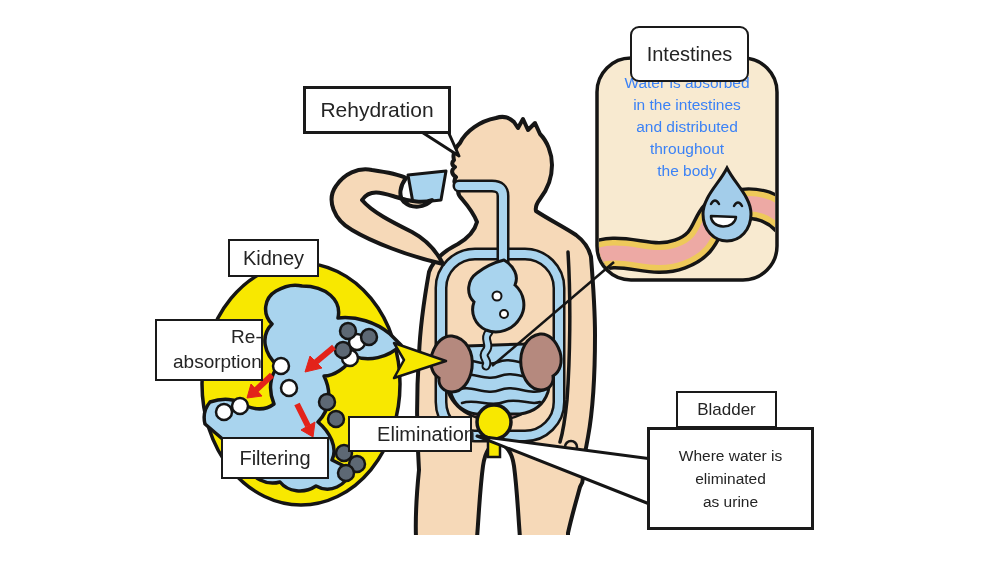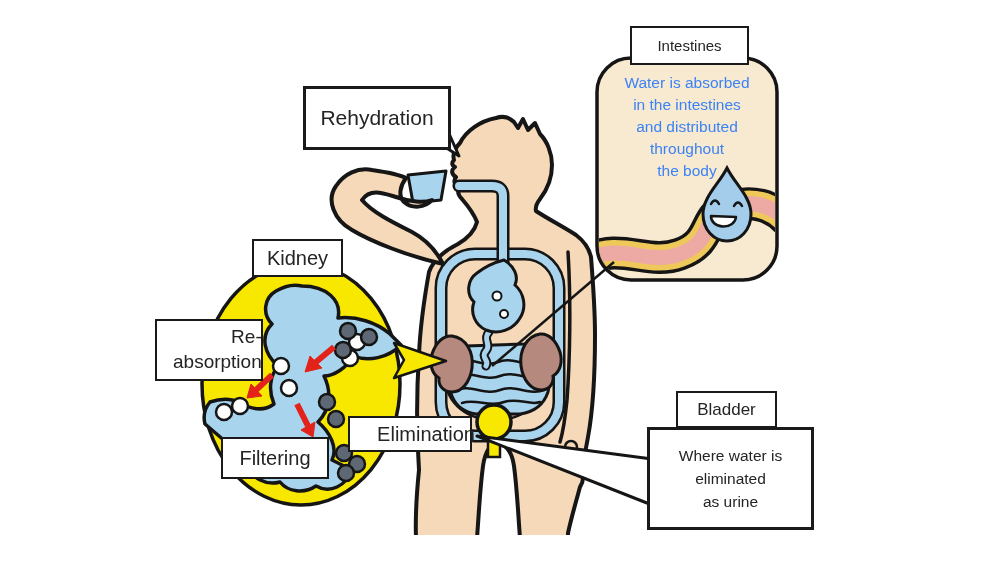--- a/index.html
+++ b/index.html
@@ -2,28 +2,28 @@
 <html><head>
 <meta charset="utf-8">
 <style>
   html,body{margin:0;padding:0;background:#fff;}
   #stage{position:relative;width:1000px;height:563px;background:#fff;overflow:hidden;
          font-family:"Liberation Sans",sans-serif;}
   #stage svg{position:absolute;left:0;top:0;}
   .label-box{position:absolute;background:#ffffff;border:2.5px solid #1a1a1a;
              display:flex;align-items:center;justify-content:center;
              color:#242424;box-sizing:border-box;z-index:5;}
-  #lbl-rehydration{left:303px;top:86px;width:148px;height:64px;font-size:21px;border-width:3px;}
-  #lbl-kidney{left:252px;top:239px;width:91px;height:38px;font-size:20px;}
+  #lbl-rehydration{left:303px;top:86px;width:148px;height:48px;font-size:21px;border-width:3px;}
+  #lbl-kidney{left:228px;top:239px;width:91px;height:38px;font-size:20px;}
   #lbl-reabsorption{left:155px;top:319px;width:108px;height:62px;font-size:19px;
                     justify-content:flex-start;padding-left:16px;line-height:1.3;
                     white-space:pre-line;text-align:right;}
   #lbl-filtering{left:221px;top:437px;width:108px;height:42px;font-size:20px;}
   #lbl-elimination{left:348px;top:416px;width:124px;height:36px;font-size:20px;padding-left:32px;}
-  #lbl-intestines{left:630px;top:26px;width:119px;height:39px;font-size:15px;}
+  #lbl-intestines{left:630px;top:26px;width:119px;height:56px;font-size:20px;border-radius:9px;}
   #lbl-bladder{left:676px;top:391px;width:101px;height:37px;font-size:17px;}
   #box-bladder-note{left:639px;top:427px;width:167px;height:103px;font-size:15.5px;
                     border-width:3px;line-height:1.5;white-space:pre-line;text-align:center;margin-left:8px;}
   .note{position:absolute;white-space:pre-line;text-align:center;color:#3b82f6;z-index:4;}
   #note-intestines{left:600px;top:72px;width:174px;font-size:15.5px;line-height:1.42;}
 </style>
 </head>
 <body>
 
 <div id="stage">

